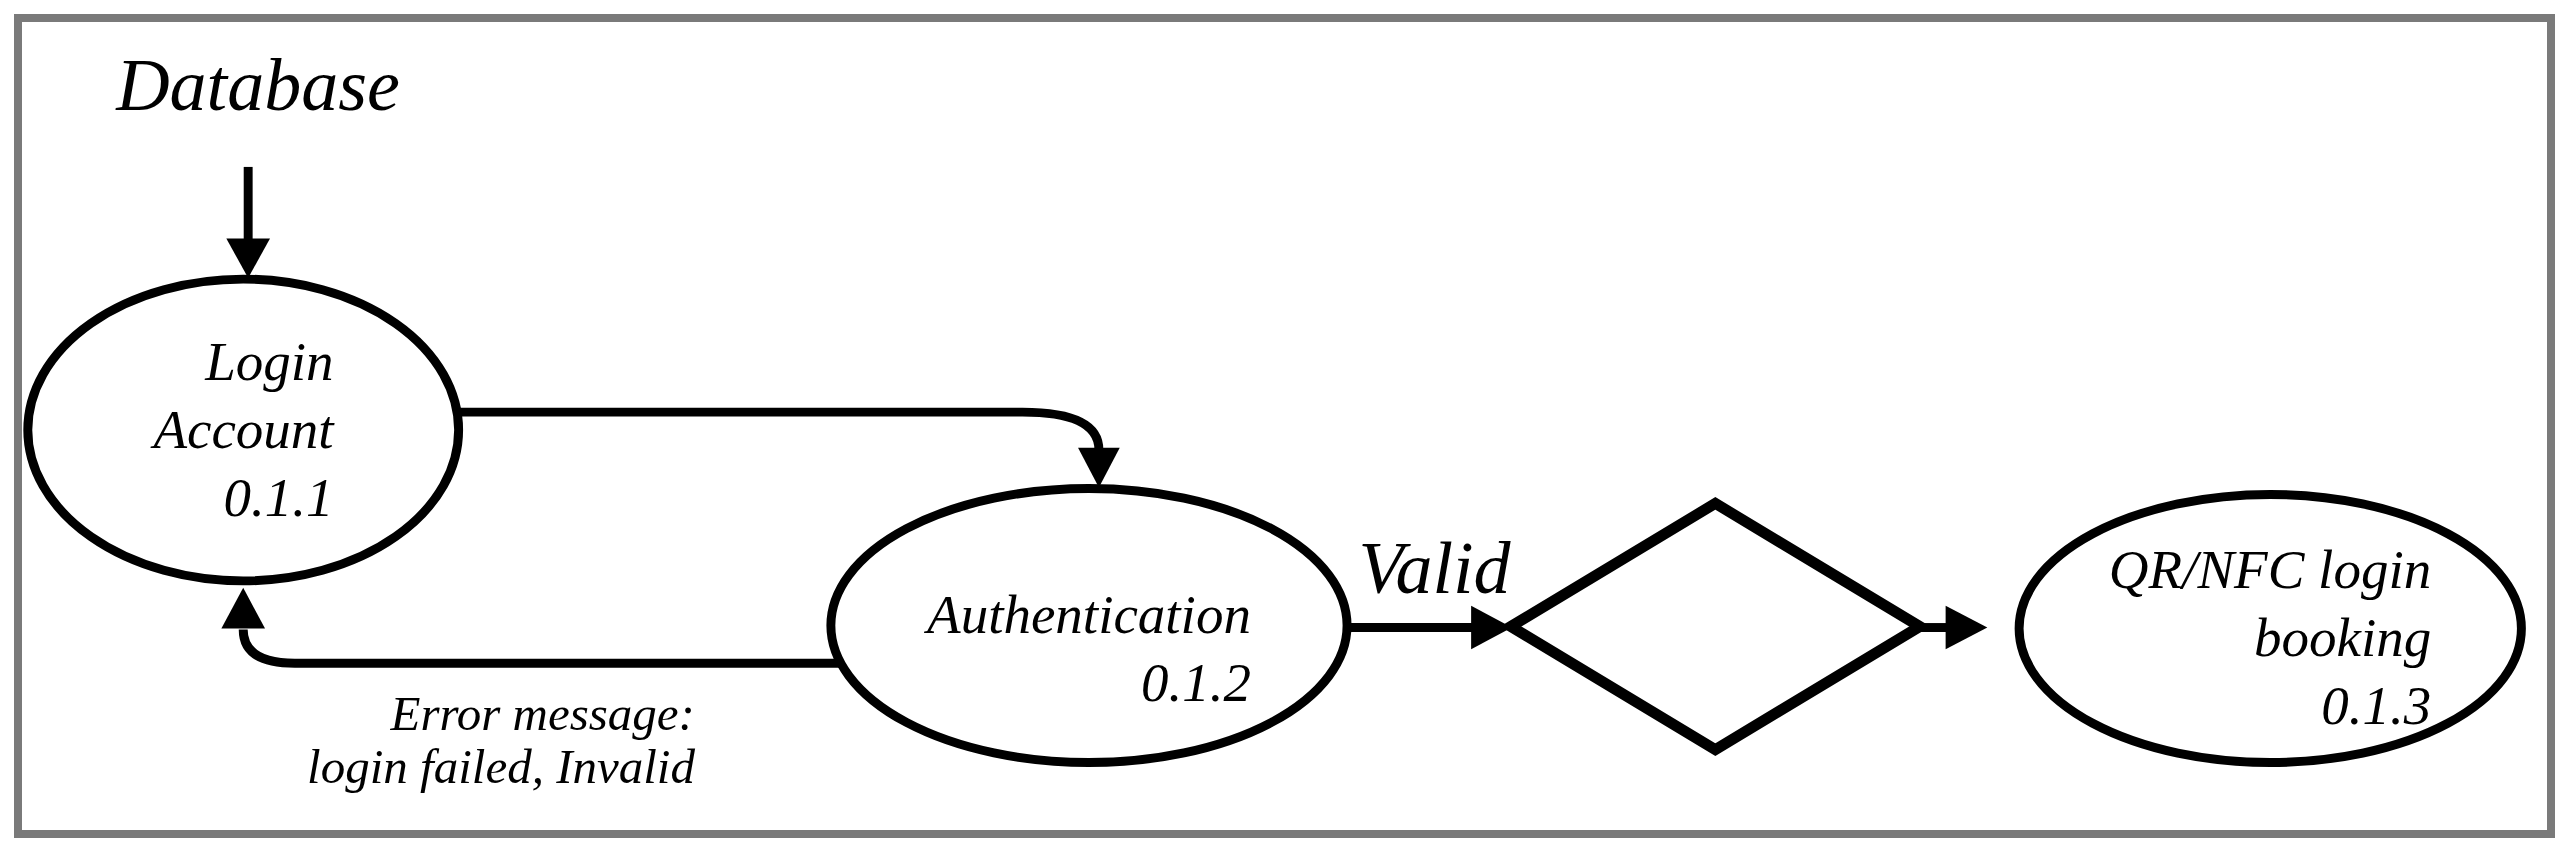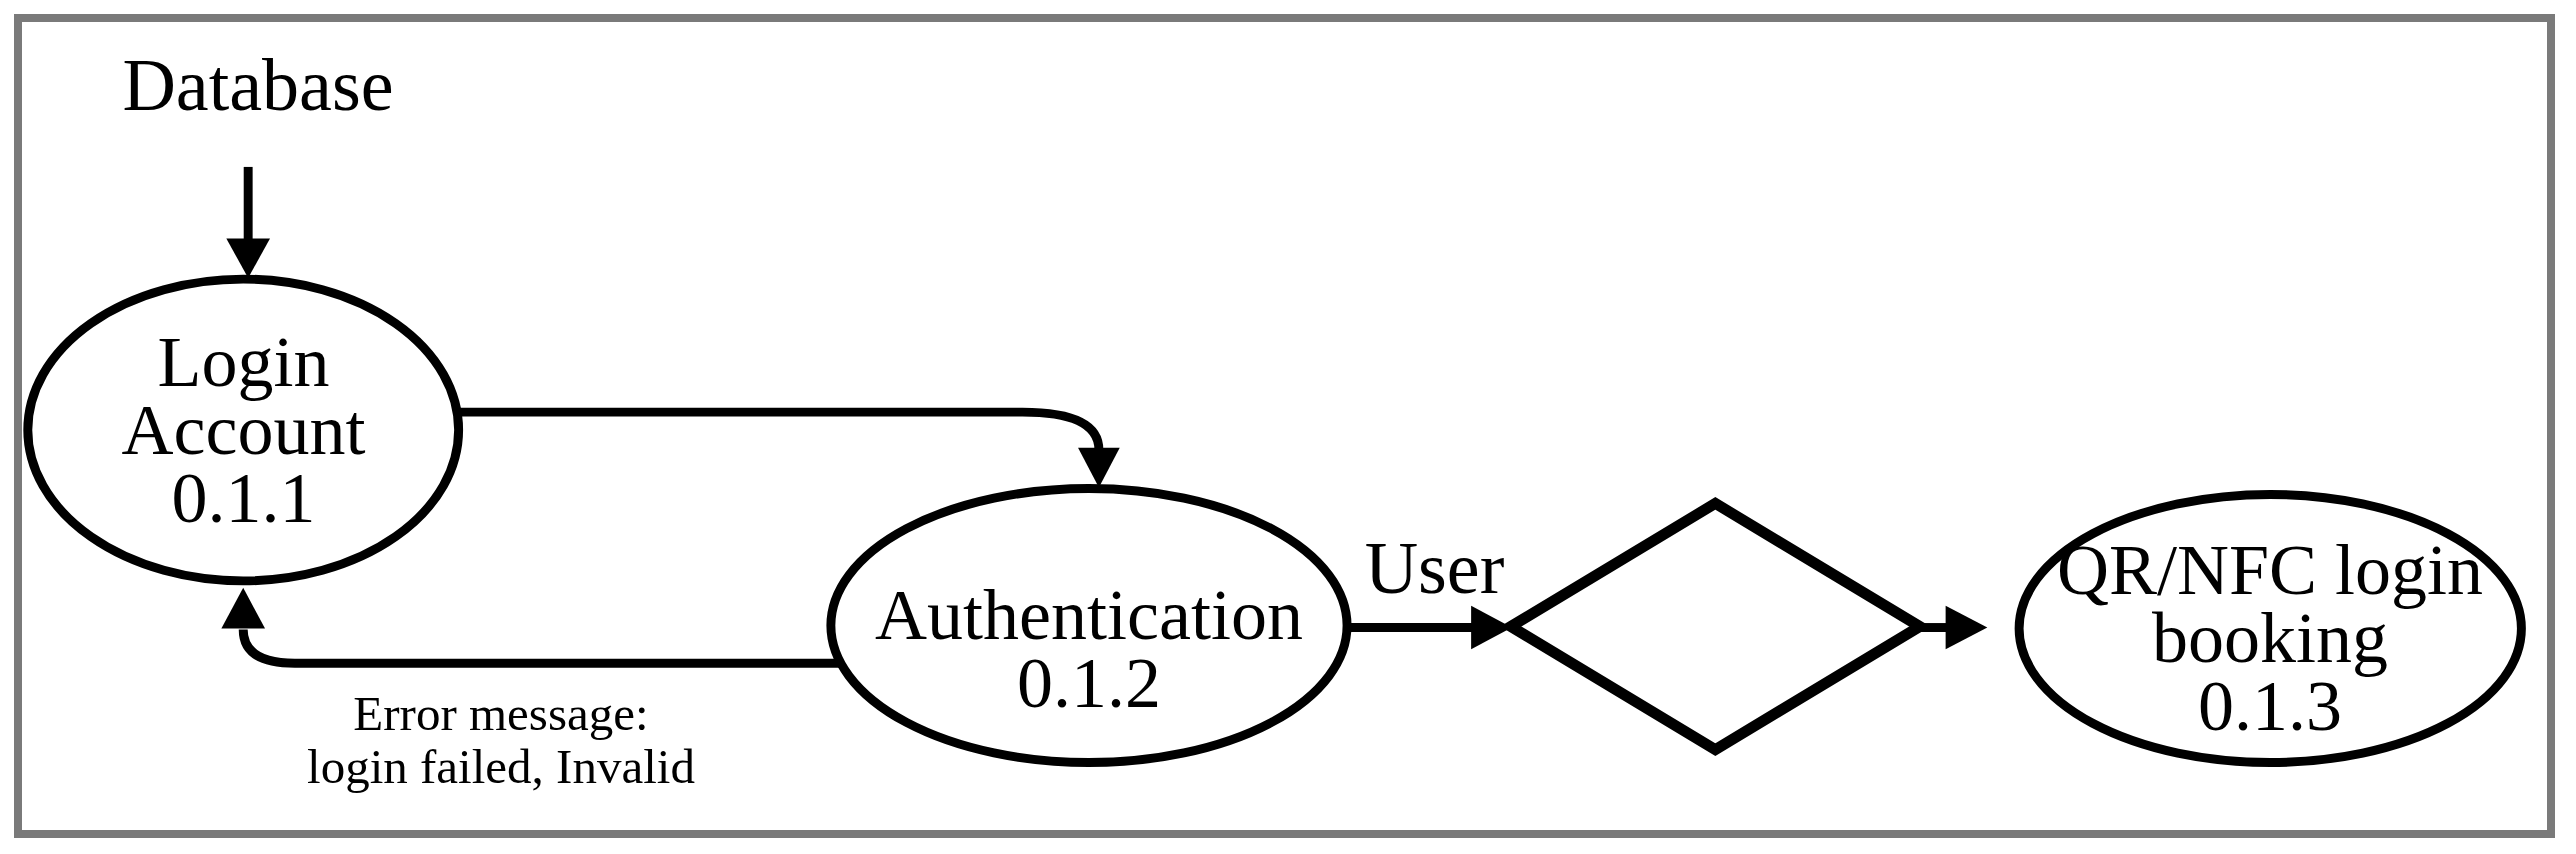--- a/index.html
+++ b/index.html
@@ -24,26 +24,27 @@
     box-sizing:border-box;
   }
   svg.shapes{position:absolute;left:0;top:0;}
   .edge{stroke:var(--ink);stroke-width:9;fill:none;}
   .edge-thick{stroke:var(--ink);stroke-width:11;fill:#ffffff;stroke-linejoin:miter;}
   .node-shape{stroke:var(--ink);stroke-width:9;fill:#ffffff;}
   .head{fill:var(--ink);stroke:none;}
   .label{
     position:absolute;
     display:flex;align-items:center;justify-content:center;
-    text-align:center;
+    text-align:right;
     white-space:pre-line;
     color:var(--ink);
+    font-style:italic;
   }
   .big{font-size:74px;line-height:69px;}
-  .node-text{font-size:72px;line-height:68px;}
+  .node-text{font-size:55px;line-height:68px;}
   .small{font-size:49px;line-height:53px;}
 </style>
 </head>
 <body>
 
 <div class="stage">
 
   <div class="frame"></div>
 
   <svg class="shapes" width="2576" height="855" viewBox="0 0 2595 861">
@@ -72,21 +73,21 @@
   <div class="label big" style="left:99px;top:44px;width:318px;height:83px;">Database</div>
 
   <div class="label node-text" style="left:28px;top:279px;width:431px;height:302px;">Login
 Account
 0.1.1</div>
 
 
   <div class="label node-text" style="left:831px;top:512px;width:516px;height:274px;">Authentication
 0.1.2</div>
 
-  <div class="label big" style="left:1345px;top:528px;width:179px;height:81px;">User</div>
+  <div class="label big" style="left:1345px;top:528px;width:179px;height:81px;">Valid</div>
 
 
   <div class="label node-text" style="left:2019px;top:508px;width:502px;height:260px;">QR/NFC login
 booking
 0.1.3</div>
 
   <div class="label small" style="left:243px;top:685px;width:516px;height:109px;">Error message:
 login failed, Invalid</div>
 
 </div>

